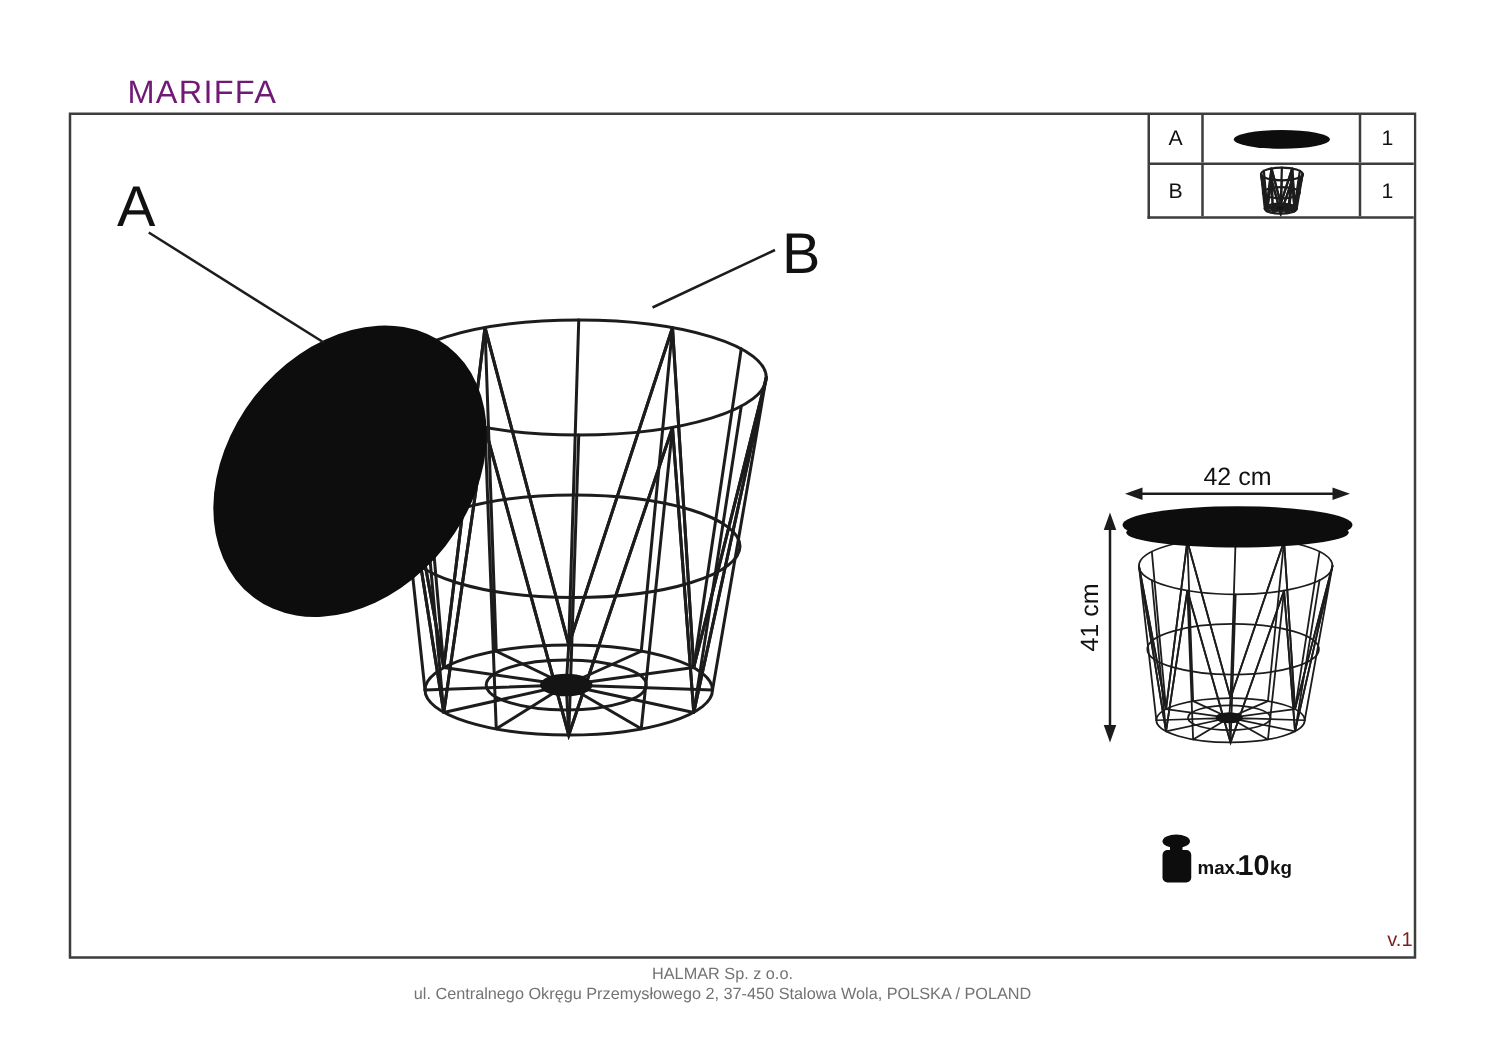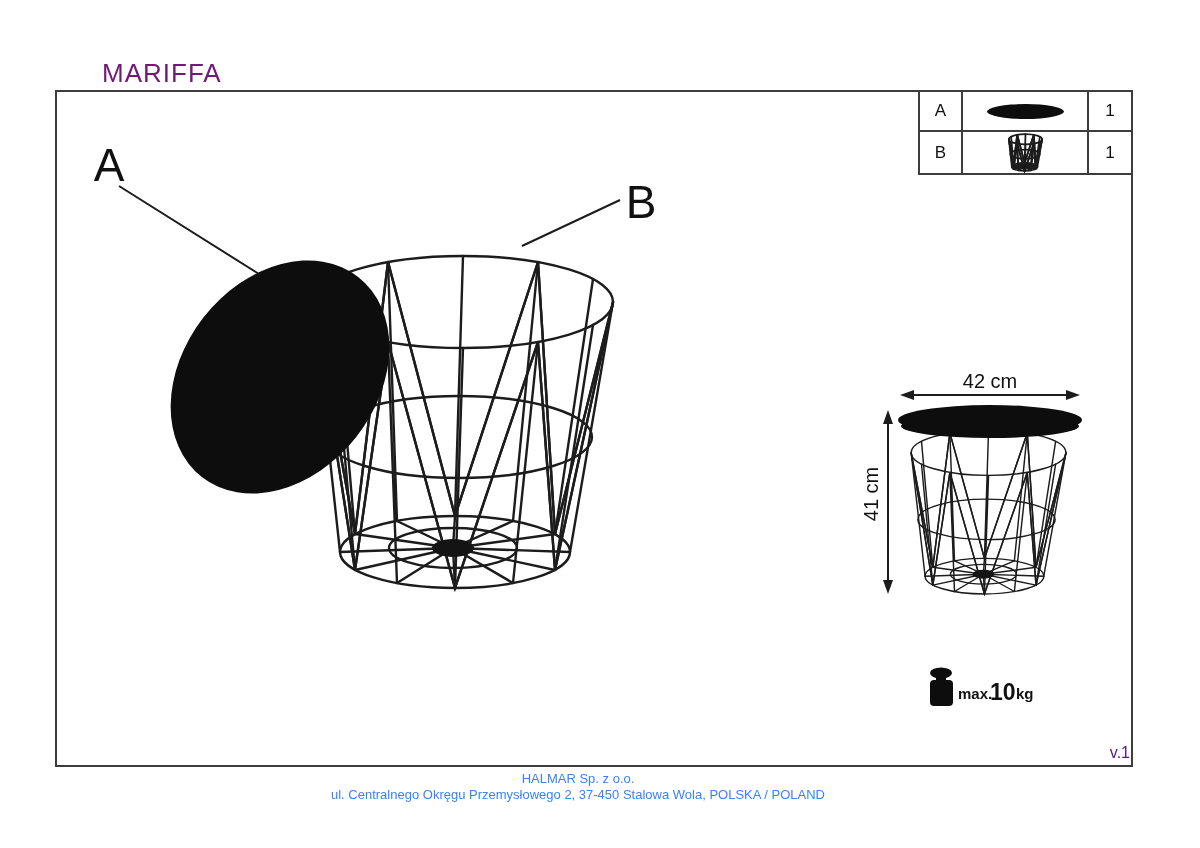--- a/index.html
+++ b/index.html
@@ -24,24 +24,24 @@
   .parts-row{flex:1;display:flex;align-items:stretch;}
   .parts-row.first{border-bottom:2px solid #3d3d3d;}
   .cell{display:flex;align-items:center;justify-content:center;box-sizing:border-box;}
   .cell.letter{width:43px;border-right:2px solid #3d3d3d;font-size:17px;}
   .cell.icon{flex:1;border-right:2px solid #3d3d3d;}
   .cell.qty{width:42px;font-size:17px;}
   .lid-oval{width:77px;height:15px;background:#0d0d0d;border-radius:50%;}
   
   .overlay-svg{position:absolute;left:0;top:0;pointer-events:none;}
   
-  .version-label{position:absolute;top:744px;right:70px;font-size:16px;color:#4c1d95;}
+  .version-label{position:absolute;top:744px;right:70px;font-size:16px;color:#7f1d1d;}
   .page-footer{
     position:absolute;left:0;top:771px;width:1156px;text-align:center;
-    font-size:13px;line-height:15.6px;color:#3b82f6;
+    font-size:13px;line-height:15.6px;color:#737373;
   }
 </style>
 </head>
 <body>
 
 <div class="page">
 
   <svg width="0" height="0" style="position:absolute" aria-hidden="true">
     <defs>
       <g id="basket-shape" stroke="#1c1c1c" fill="none" stroke-linecap="round">

